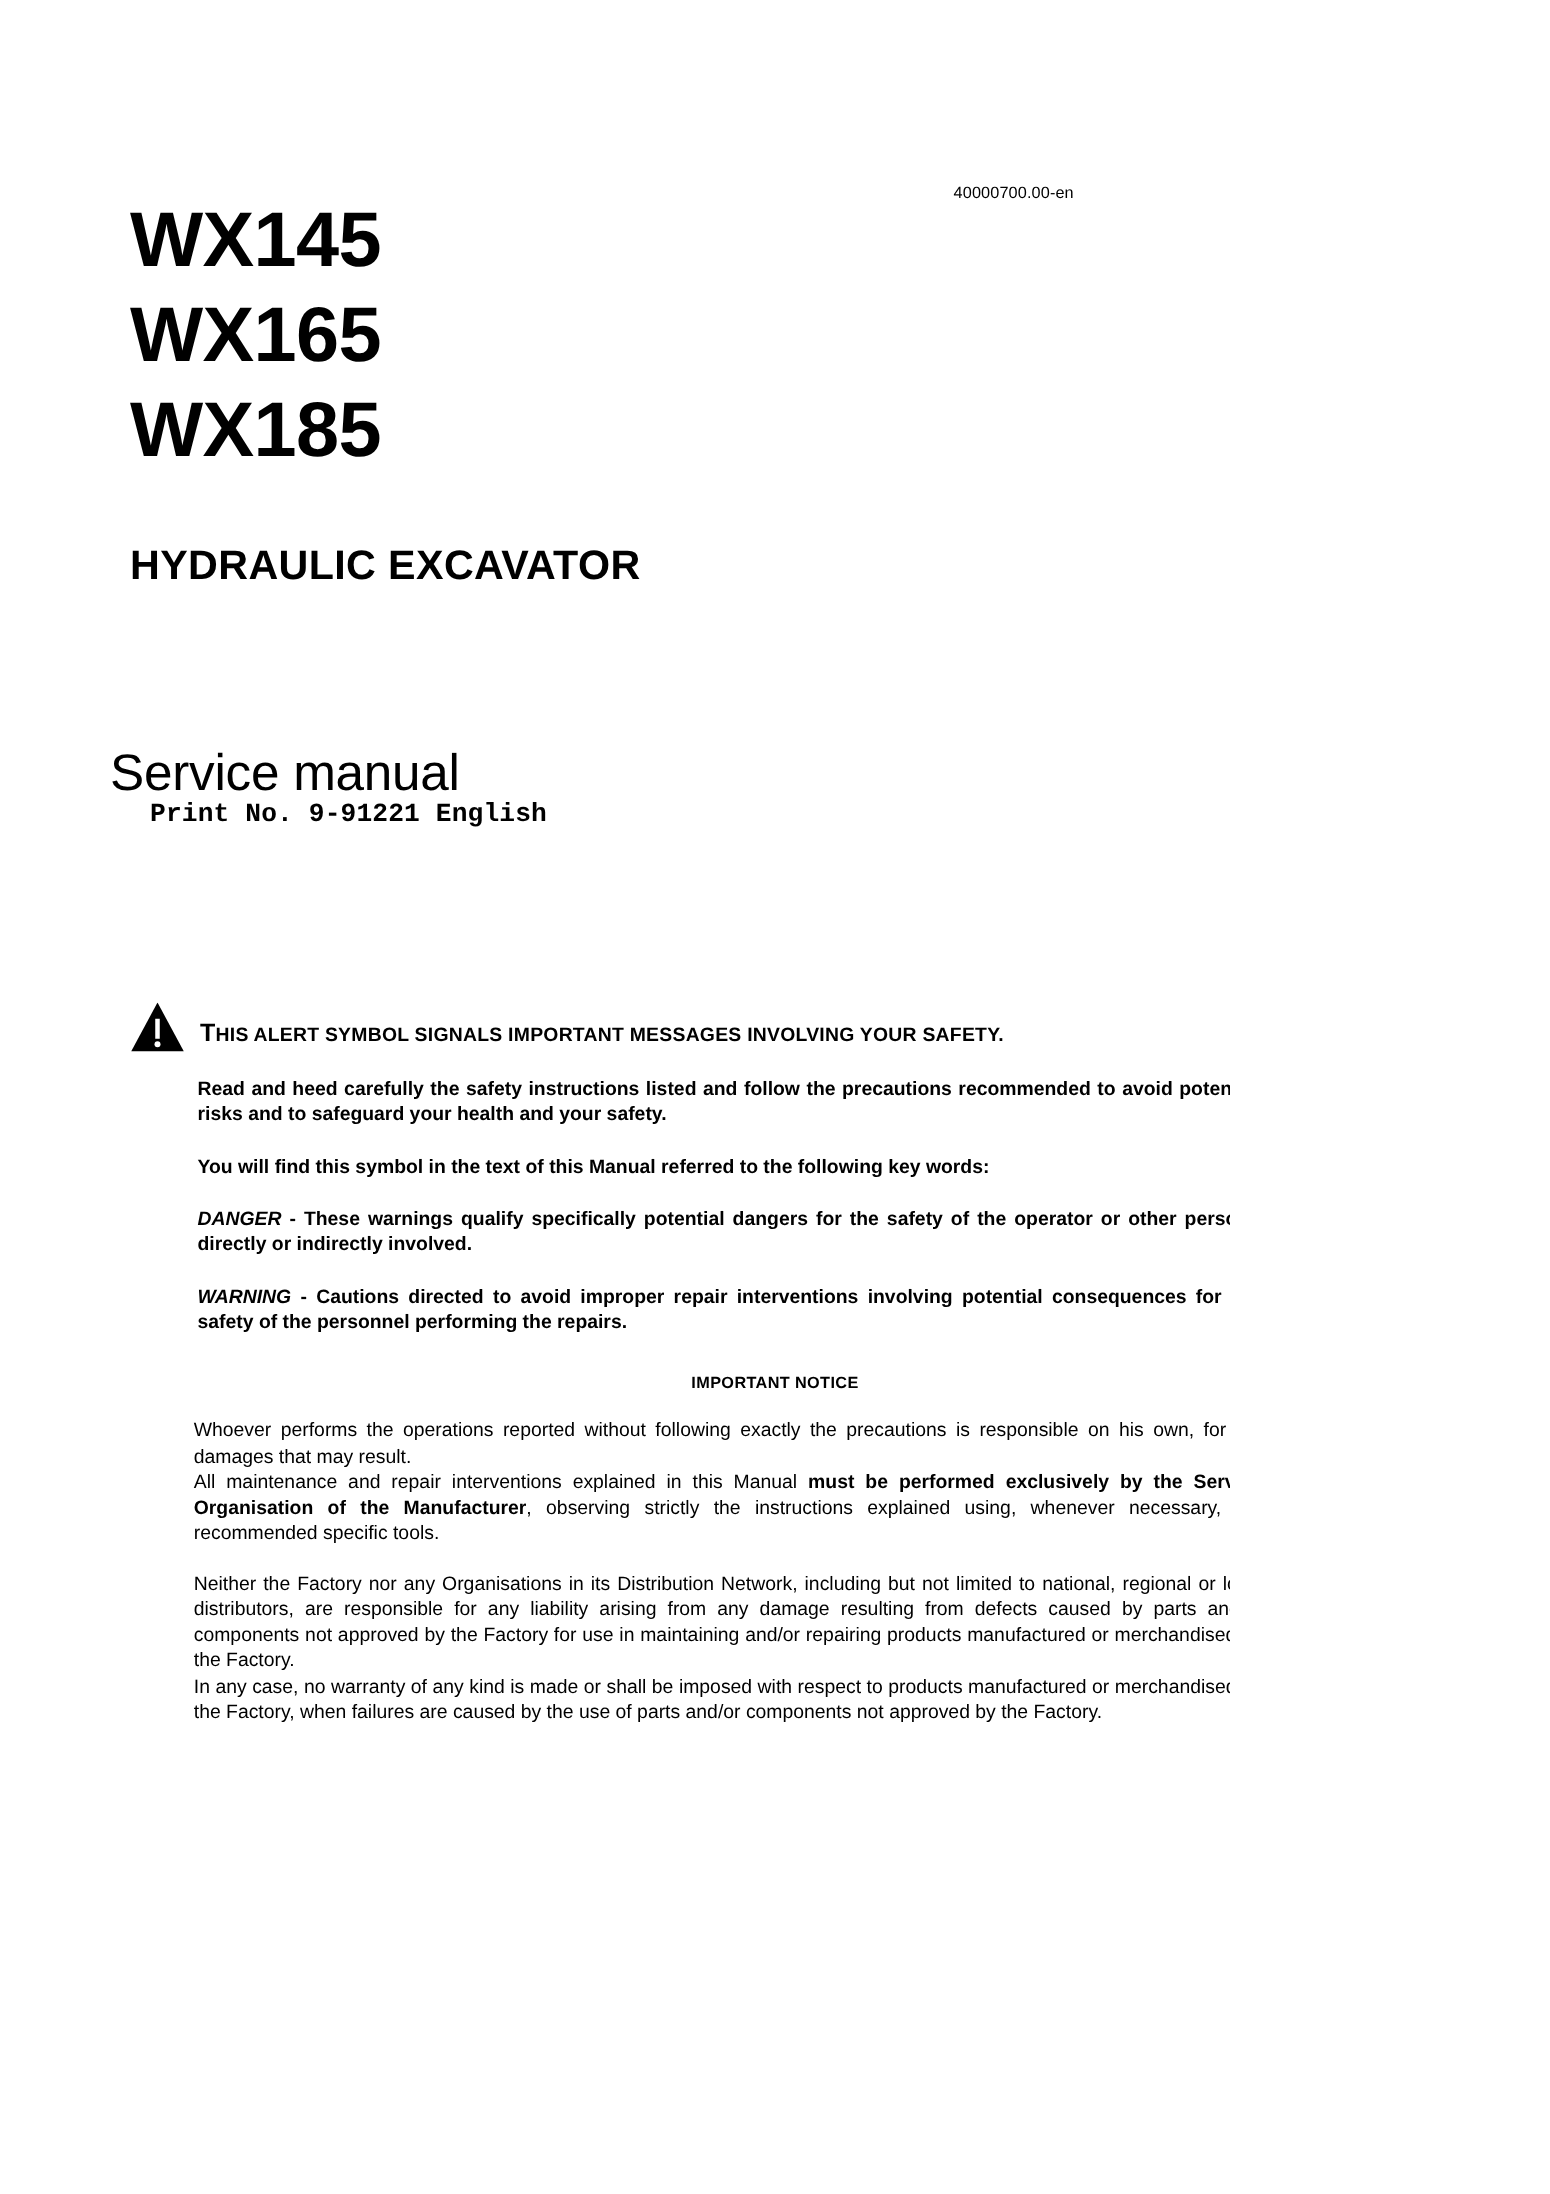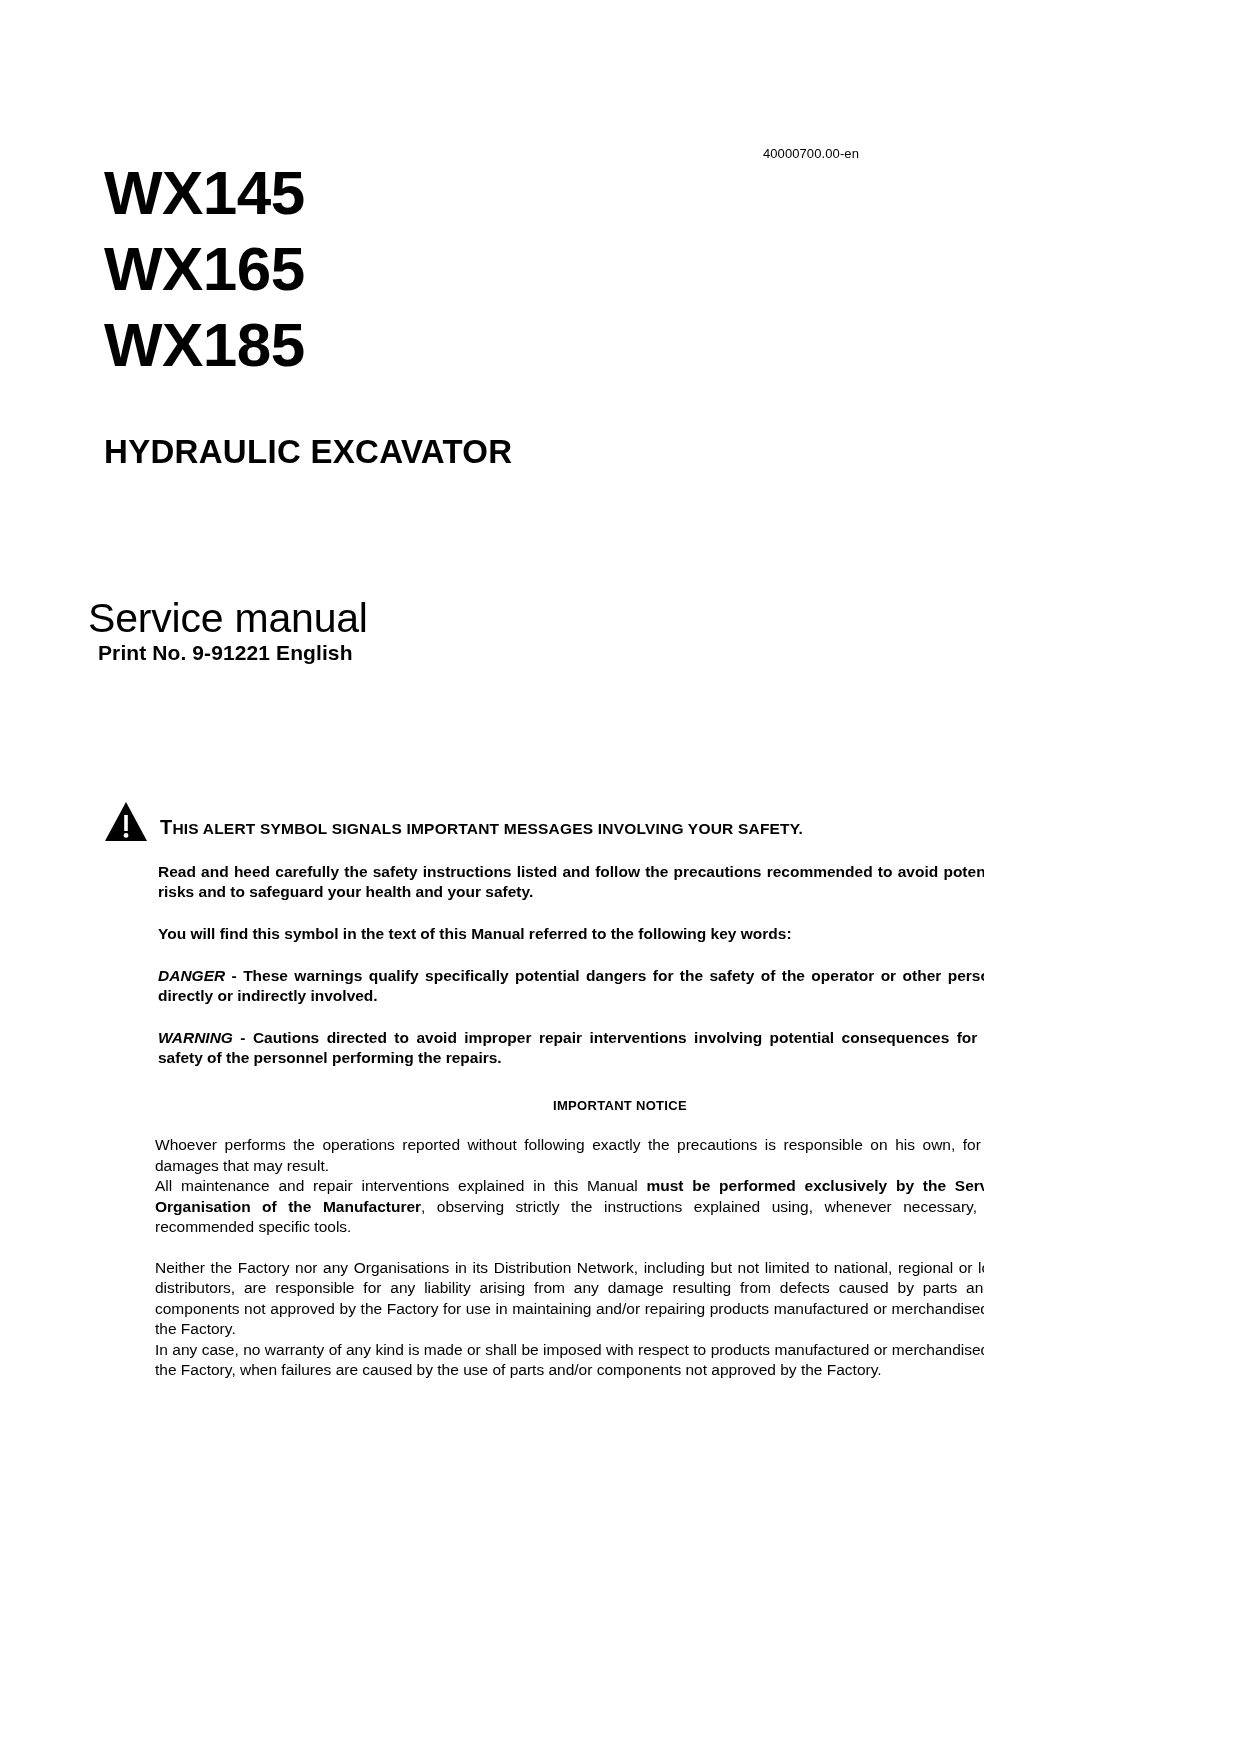--- a/index.html
+++ b/index.html
@@ -69,25 +69,26 @@
     font-weight: normal;
     letter-spacing: -0.2px;
     white-space: nowrap;
     margin-top: 32px;
   }
 
   
   .print-no {
     position: absolute;
     top: 641px;
-    left: 98px;
+    left: 120px;
     font-size: 21px;
     font-weight: bold;
     letter-spacing: 0.1px;
     white-space: nowrap;
+    font-family: Liberation Mono, monospace;
   }
 
   
   .alert-row {
     position: absolute;
     top: 800px;
     left: 104px;
     width: 1010px;
     display: flex;
     align-items: flex-end;

